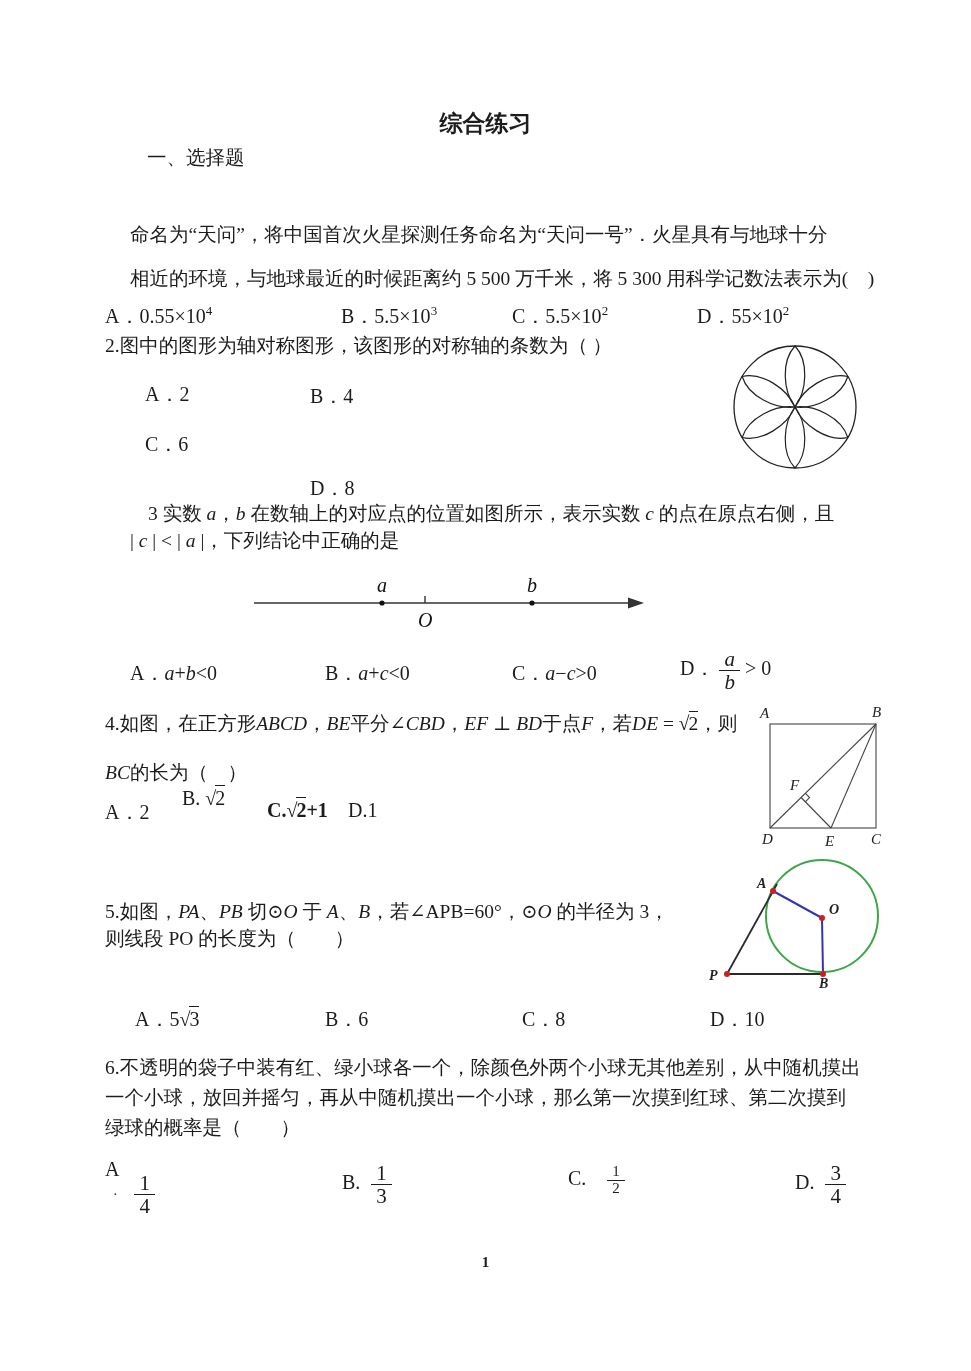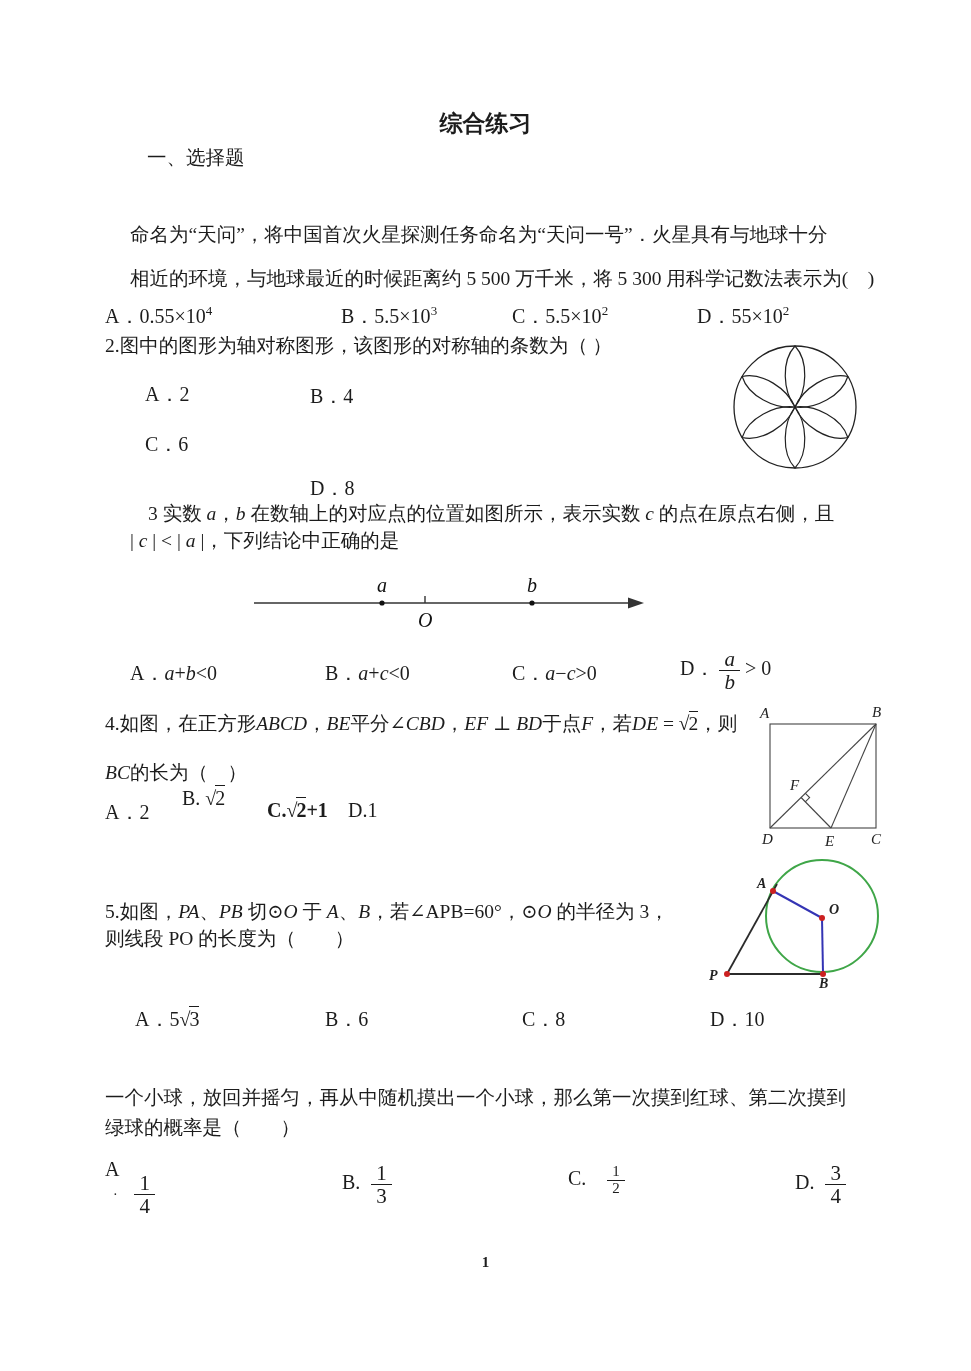--- a/index.html
+++ b/index.html
@@ -128,20 +128,21 @@
       <circle cx="78" cy="43" r="3" fill="#cc2020"></circle>
       <circle cx="127" cy="70" r="3" fill="#cc2020"></circle>
       <circle cx="128" cy="126" r="3" fill="#cc2020"></circle>
       <text x="62" y="40" class="svg-label" font-weight="bold" font-size="14" fill="#222">A</text>
       <text x="134" y="66" class="svg-label" font-weight="bold" font-size="14" fill="#222">O</text>
       <text x="124" y="140" class="svg-label" font-weight="bold" font-size="14" fill="#222">B</text>
       <text x="14" y="132" class="svg-label" font-weight="bold" font-size="14" fill="#222">P</text>
     </svg>
   </div>
 
+  <div class="abs t" style="left:105px;top:1056px;">6.不透明的袋子中装有红、绿小球各一个，除颜色外两个小球无其他差别，从中随机摸出</div>
   <div class="abs t" style="left:105px;top:1086px;">一个小球，放回并摇匀，再从中随机摸出一个小球，那么第一次摸到红球、第二次摸到</div>
   <div class="abs t" style="left:105px;top:1116px;">绿球的概率是（　　）</div>
 
   <div class="abs opt" style="left:105px;top:1158px;">
     <span style="display:inline-block;"><span>A</span><br><span style="font-size:14px;padding-left:8px;">·</span></span>
     <span class="frac f-big" style="margin-left:10px;">
         <span class="num">1</span>
         <span>4</span>
       </span>
   </div>

